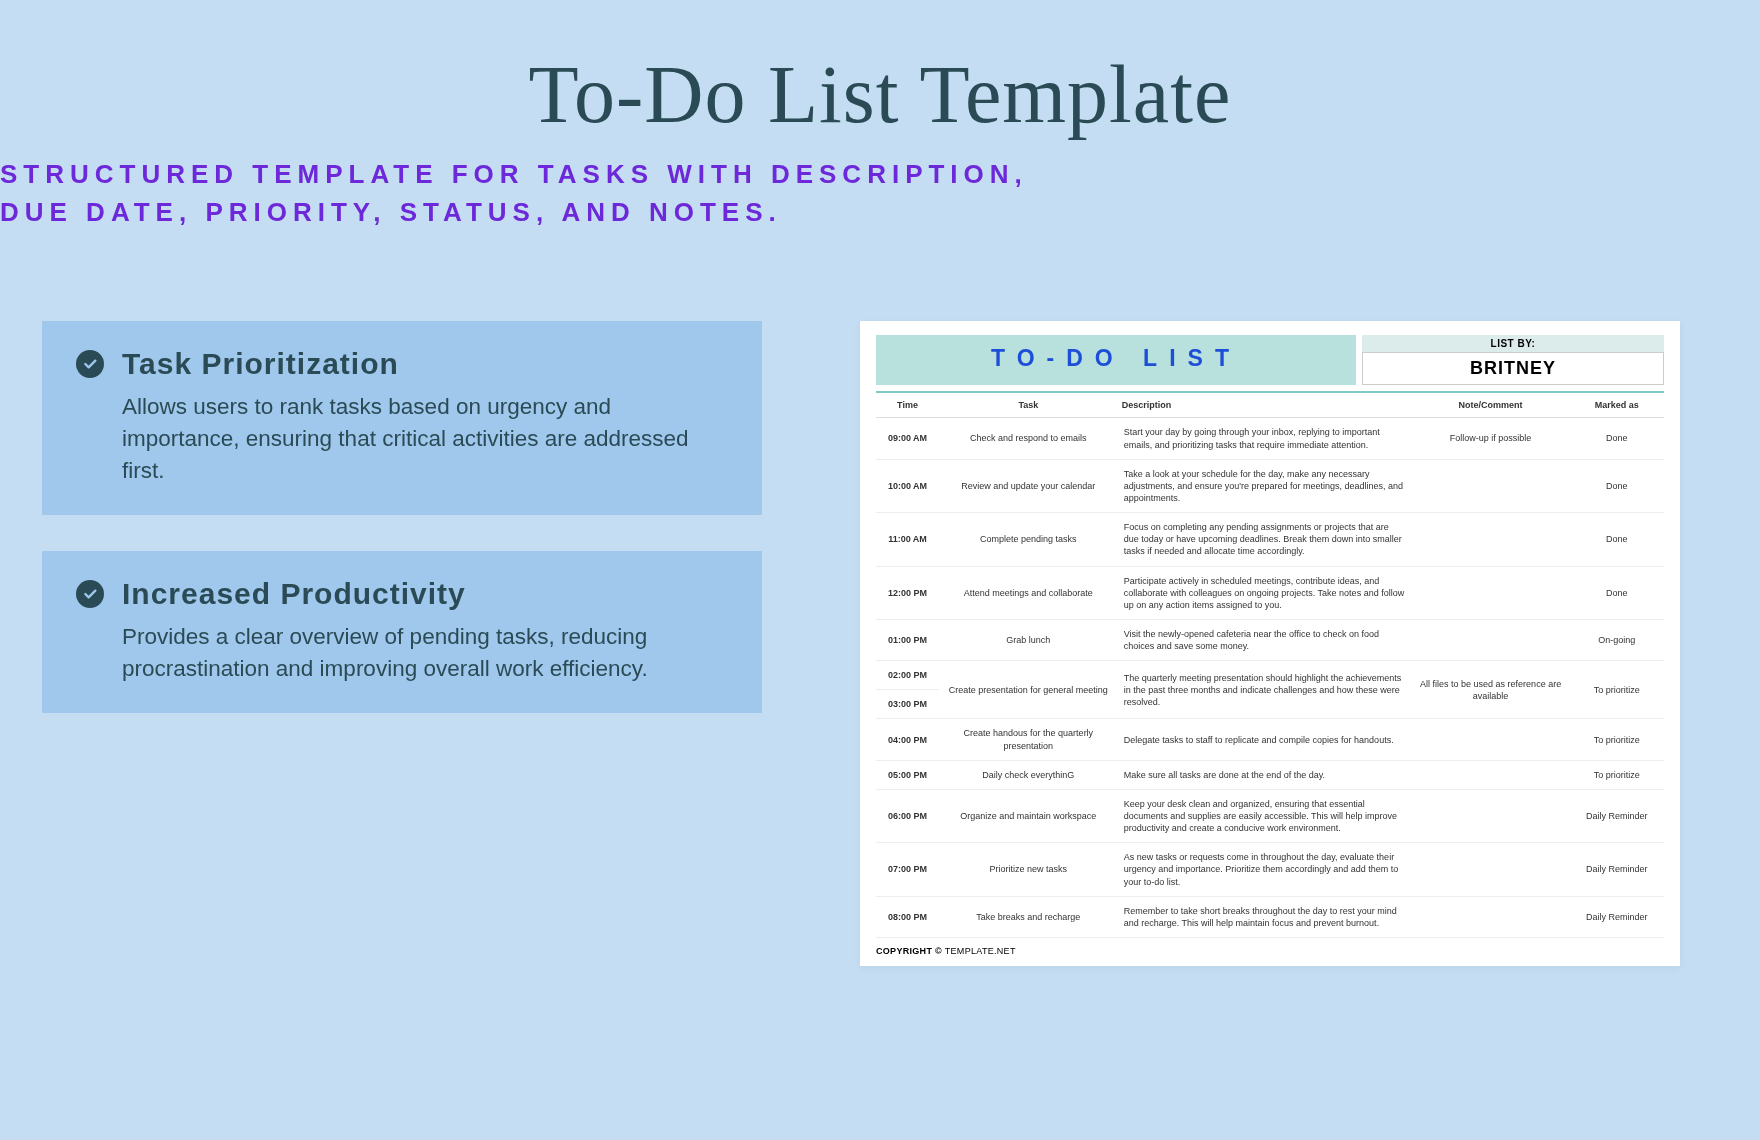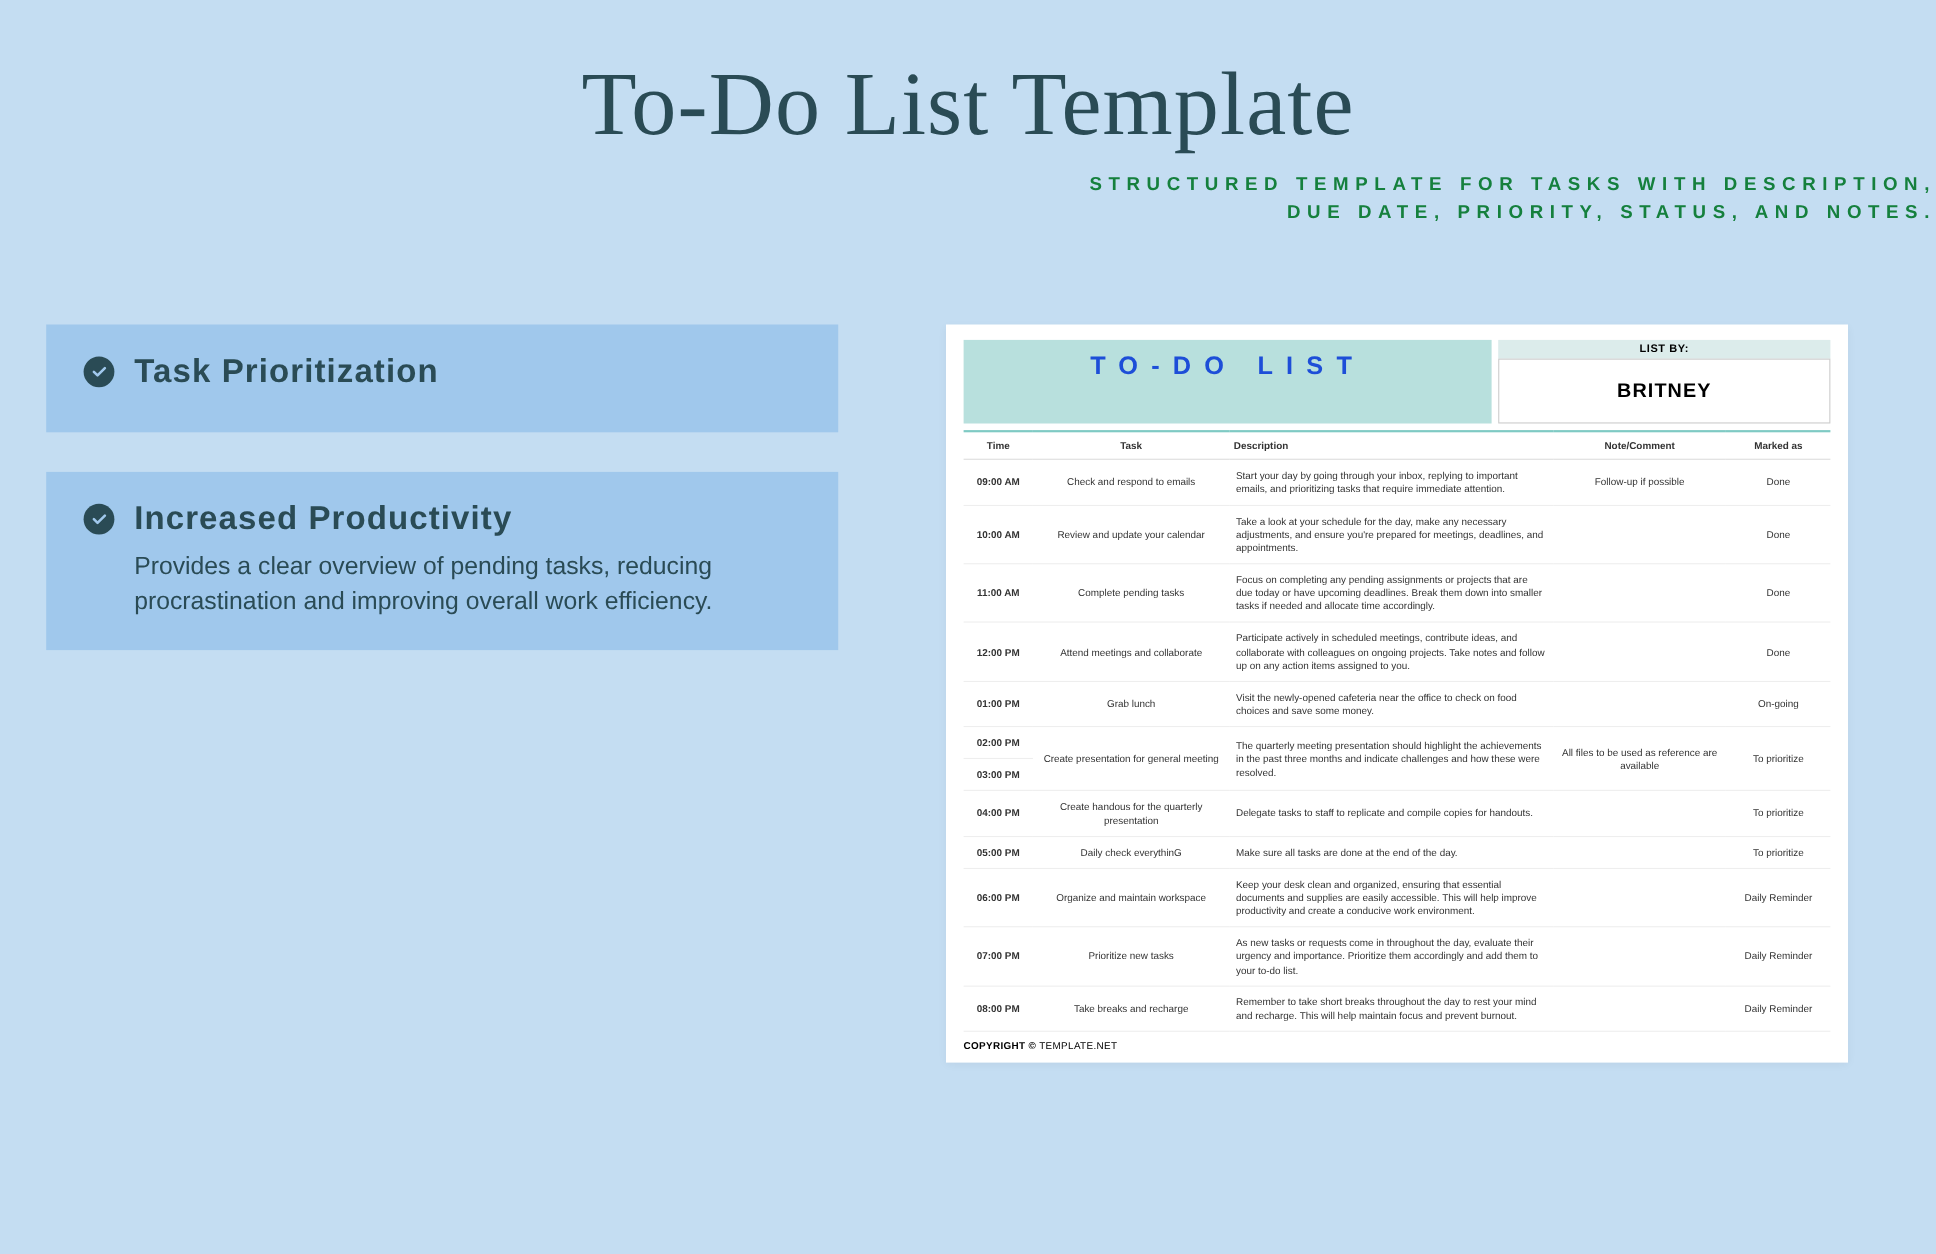--- a/index.html
+++ b/index.html
@@ -15,24 +15,24 @@
     font-family: "Times New Roman", Georgia, serif;
     font-size: 82px;
     color: #2a4b55;
     text-align: center;
     margin-top: 48px;
     font-weight: 400;
     letter-spacing: 1px;
   }
   .page-subtitle {
     font-family: Arial, sans-serif;
-    font-size: 17px;
-    font-weight: 700;
-    color: #15803d;
-    text-align: right;
+    font-size: 26px;
+    font-weight: 700;
+    color: #6d28d9;
+    text-align: left;
     letter-spacing: 6px;
     line-height: 1.45;
     margin-top: 14px;
     text-transform: uppercase;
   }
   .content {
     display: flex;
     margin-top: 90px;
     padding: 0 40px 0 0;
   }
@@ -116,21 +116,21 @@
     font-size: 10px;
     font-weight: 700;
     padding: 3px 0;
     letter-spacing: 0.5px;
   }
   .listby-value {
     border: 1px solid #ccc;
     text-align: center;
     font-size: 18px;
     font-weight: 700;
-    padding: 18px 0;
+    padding: 5px 0;
     letter-spacing: 1px;
   }
   .doc-table {
     width: 100%;
     border-collapse: collapse;
     font-size: 9px;
   }
   .doc-table thead th {
     border-top: 2px solid #7fcac4;
     border-bottom: 1px solid #ddd;
@@ -178,20 +178,21 @@
   <div class="left-col" id="features-col">
       <div class="feature-card">
         <div class="feature-head">
           <span class="check-icon">
             <svg viewBox="0 0 24 24">
               <path fill="none" stroke="#a0c8ec" stroke-width="3.5" stroke-linecap="round" stroke-linejoin="round" d="M5 12l5 5L20 7"></path>
             </svg>
           </span>
           <span class="feature-title">Task Prioritization</span>
         </div>
+        <div class="feature-body">Allows users to rank tasks based on urgency and importance, ensuring that critical activities are addressed first.</div>
       </div>
       <div class="feature-card">
         <div class="feature-head">
           <span class="check-icon">
             <svg viewBox="0 0 24 24">
               <path fill="none" stroke="#a0c8ec" stroke-width="3.5" stroke-linecap="round" stroke-linejoin="round" d="M5 12l5 5L20 7"></path>
             </svg>
           </span>
           <span class="feature-title">Increased Productivity</span>
         </div>

